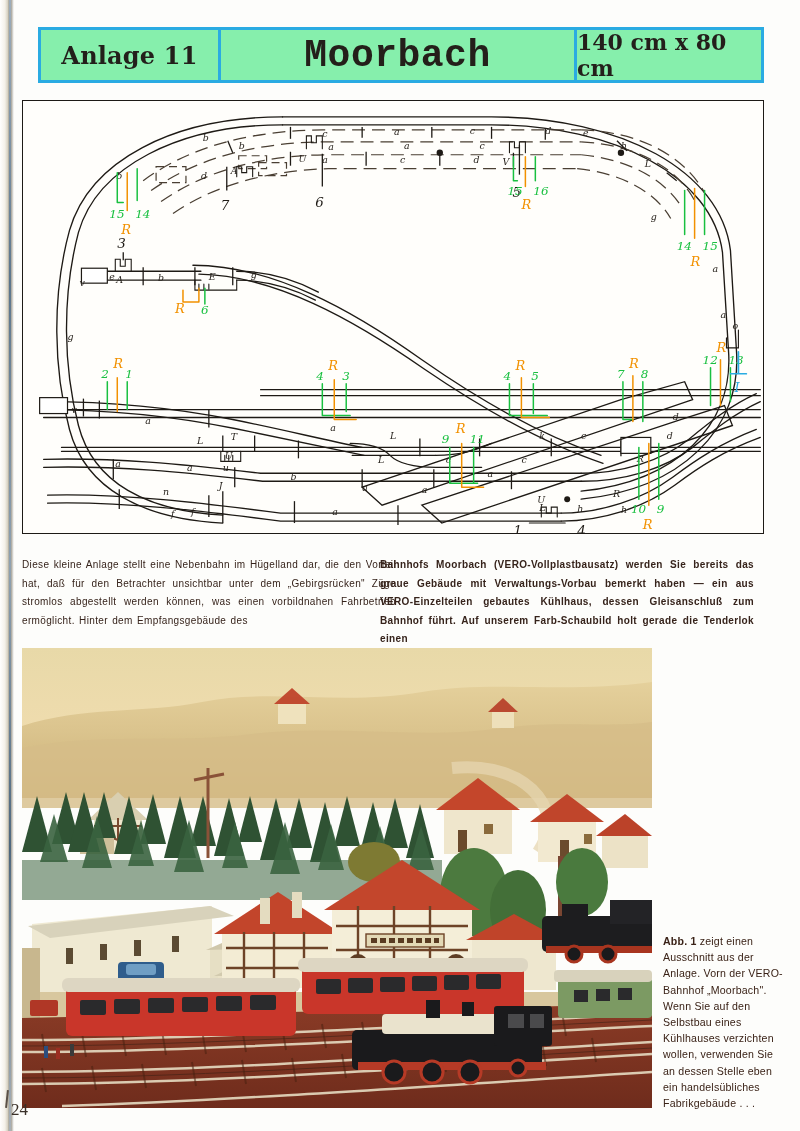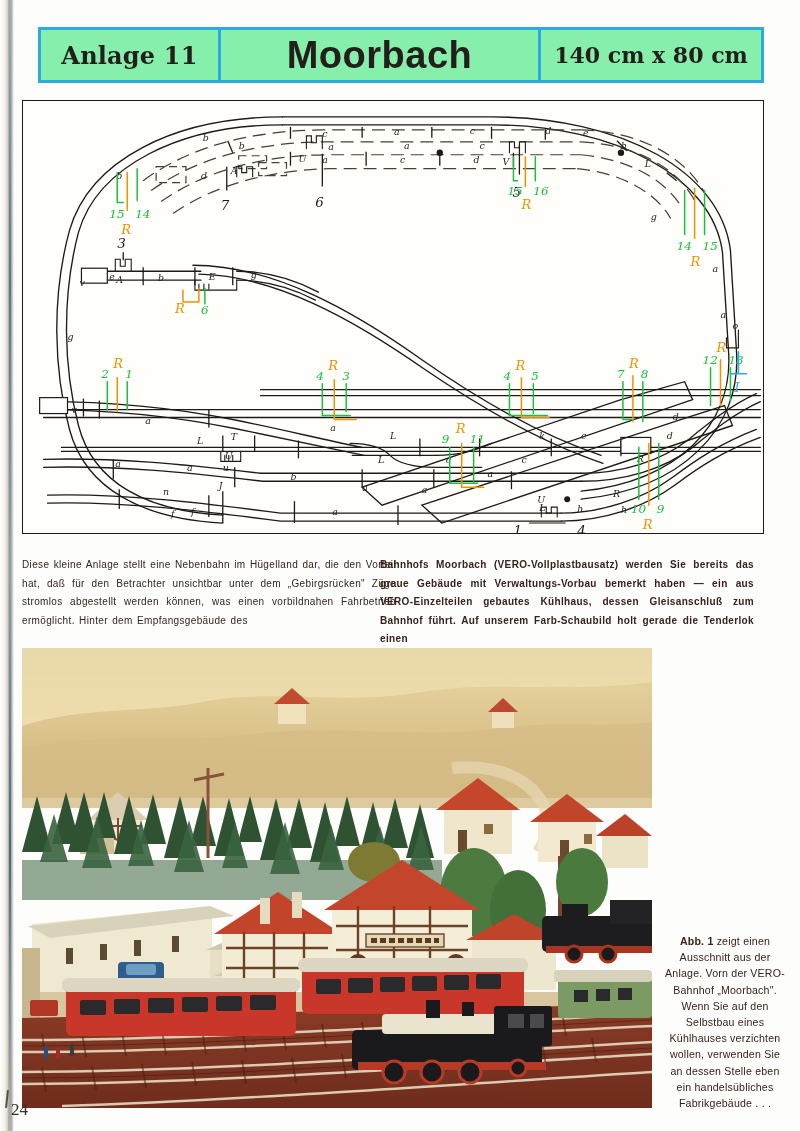--- a/index.html
+++ b/index.html
@@ -15,22 +15,22 @@
   #scan-left-blue{position:absolute;left:9px;top:0;width:2px;height:1131px;
     background:linear-gradient(180deg,#9fb4c8,#4e6f8e,#8fa6bb,#3c5d7c,#adb9c4);opacity:.8;}
 
   
   #header{position:absolute;left:38px;top:27px;width:726px;height:56px;
     border:3px solid #2aabe2;box-sizing:border-box;background:#86efac;display:flex;}
   .hdr-cell{display:flex;align-items:center;justify-content:center;box-sizing:border-box;}
   #hdr-anlage{width:180px;border-right:3px solid #2aabe2;}
   #hdr-anlage span{font-family:"DejaVu Serif",serif;font-weight:bold;font-size:24px;color:#231f1b;letter-spacing:.2px;}
   #hdr-title{flex:1;border-right:3px solid #2aabe2;}
-  #hdr-title span{font-family:Liberation Sans, sans-serif;font-weight:bold;font-size:38px;color:#241f1a;letter-spacing:.5px;}
-  #hdr-size{width:220px;}
+  #hdr-title span{font-family:Liberation Mono, monospace;font-weight:bold;font-size:38px;color:#241f1a;letter-spacing:.5px;}
+  #hdr-size{width:184px;}
   #hdr-size span{font-family:"DejaVu Serif",serif;font-weight:bold;font-size:22px;color:#241f1b;}
 
   
   #trackplan{position:absolute;left:22px;top:100px;width:742px;height:434px;
     border:1.6px solid #1d1a16;box-sizing:border-box;background:#fffefb;}
   #trackplan svg{display:block;width:100%;height:100%;}
 
   
   .bodycol{position:absolute;top:556px;width:374px;}
   #col-left{left:22px;}
@@ -39,21 +39,21 @@
     line-height:18.6px;color:#36231b;text-align:justify;letter-spacing:.35px;
     word-spacing:1.2px;}
 
   
   #photo{position:absolute;left:22px;top:648px;width:630px;height:460px;overflow:hidden;}
   #photo svg{display:block;width:100%;height:100%;}
 
   
   #caption{position:absolute;left:663px;top:933px;width:124px;}
   #caption p{margin:0;font-family:"Liberation Sans",sans-serif;font-size:10.6px;
-    line-height:16.2px;color:#3a2217;letter-spacing:.2px;text-align:center;}
+    line-height:16.2px;color:#3a2217;letter-spacing:.2px;}
   #caption b{font-weight:bold;}
 
   
   #pagenum{position:absolute;left:11px;top:1100px;font-family:Liberation Serif, serif;
     font-size:17px;color:#3a3028;}
   #pagetick{position:absolute;left:6px;top:1090px;width:1.5px;height:18px;background:#5b5148;
     transform:rotate(6deg);}
 </style>
 </head>
 <body>

